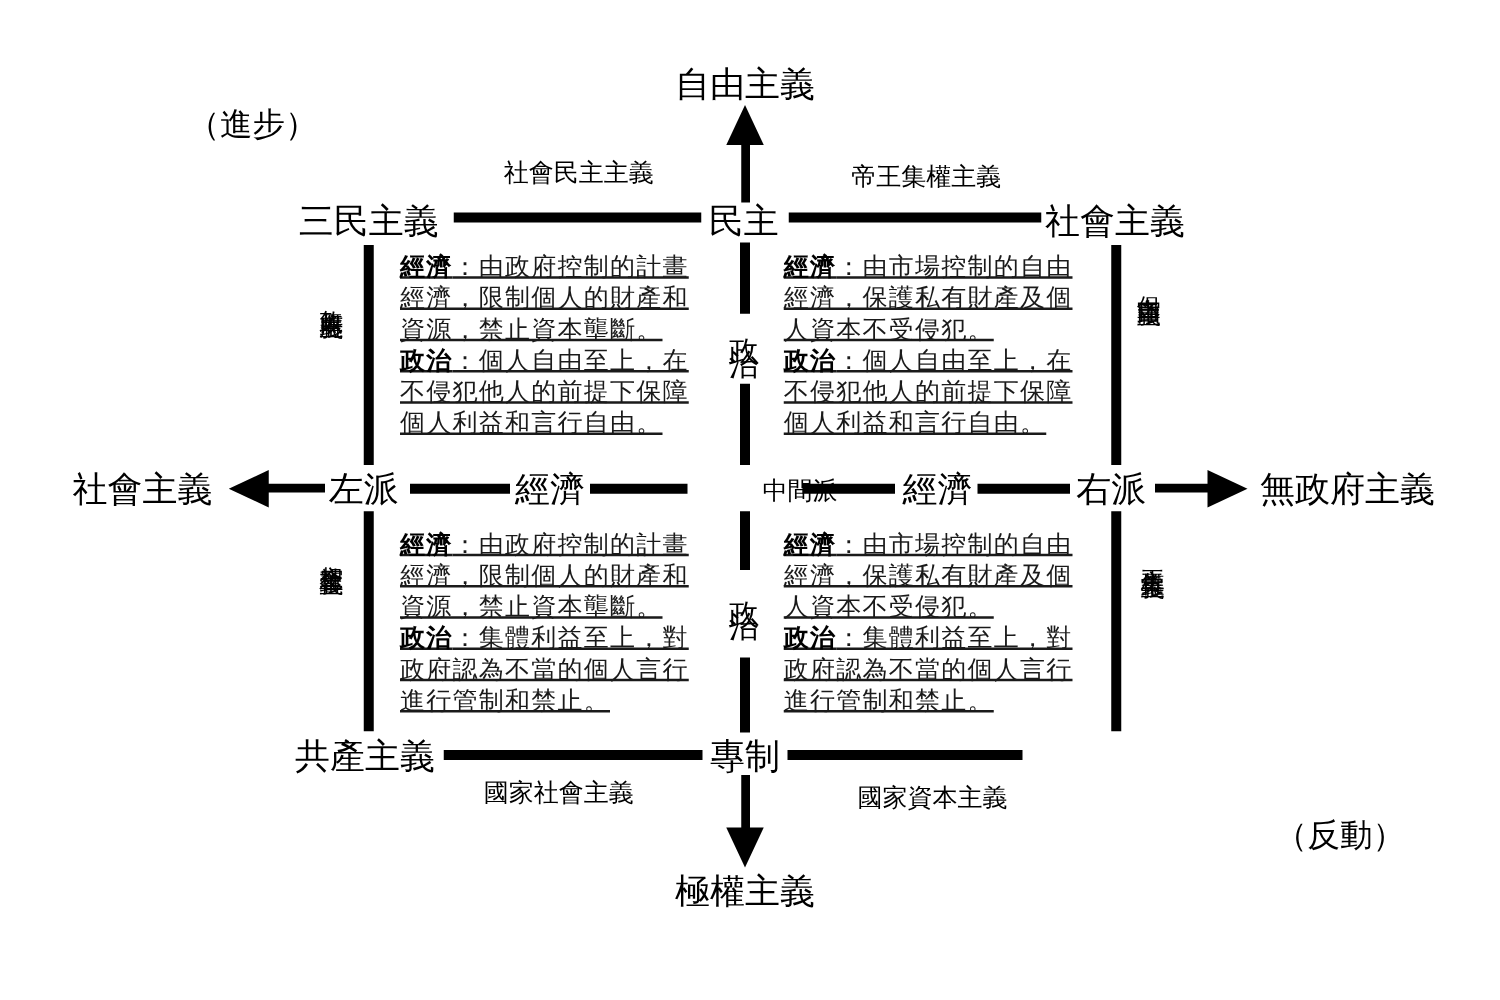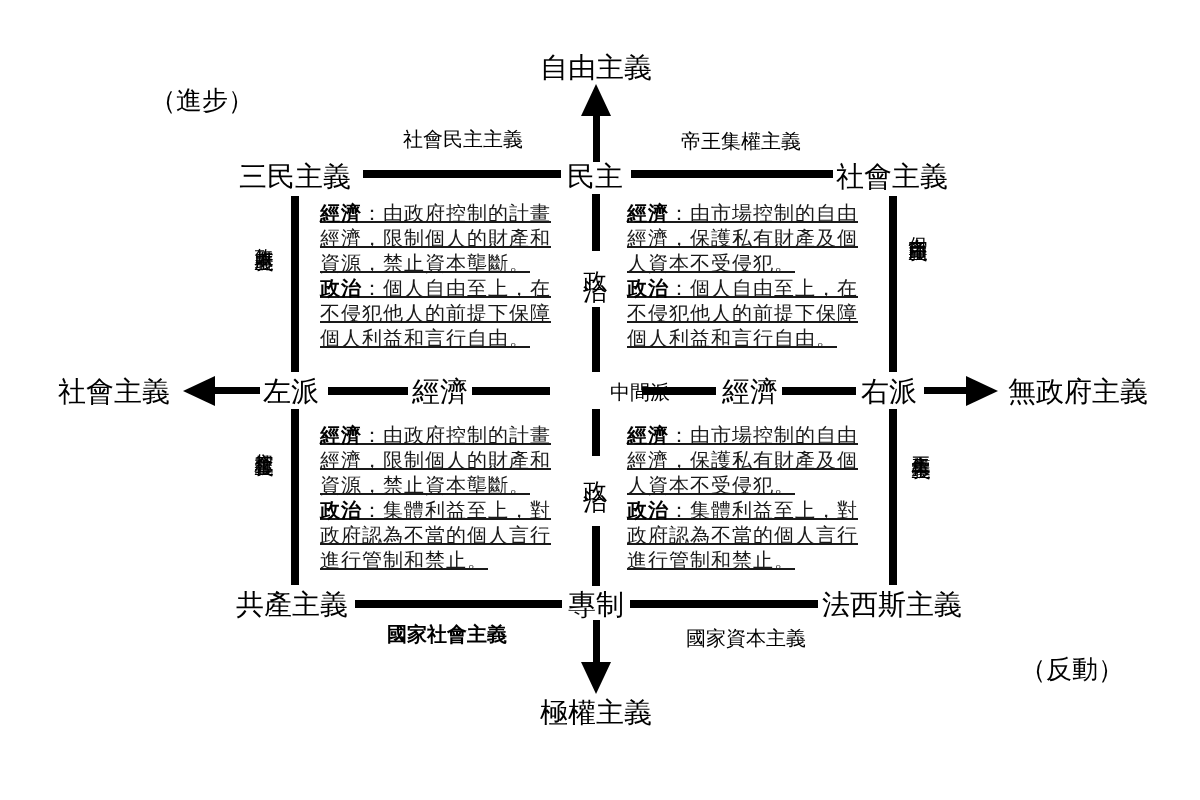--- a/index.html
+++ b/index.html
@@ -45,30 +45,29 @@
   <div class="lbl-paren" style="left:976px;top:656px;margin-left:44px;">（反動）</div>
 
   <div class="lbl" style="left:239px;top:163px;">三民主義</div>
   <div class="lbl" style="left:567px;top:163px;">民主</div>
   <div class="lbl" style="left:836px;top:163px;">社會主義</div>
   <div class="lbl" style="left:263px;top:378px;">左派</div>
   <div class="lbl-sm" style="left:566px;top:382px;margin-left:44px;">中間派</div>
   <div class="lbl" style="left:861px;top:378px;">右派</div>
   <div class="lbl" style="left:236px;top:591px;">共產主義</div>
   <div class="lbl" style="left:568px;top:591px;">專制</div>
-  <div class="lbl" style="left:822px;top:591px;">法西斯主義</div>
 
   <div class="lbl" style="left:412px;top:378px;">經濟</div>
   <div class="lbl" style="left:722px;top:378px;">經濟</div>
   <div class="vaxis" style="left:583px;top:252px;">政治</div>
   <div class="vaxis" style="left:583px;top:462px;">政治</div>
 
   <div class="lbl-sm" style="left:403px;top:131px;font-family:Liberation Mono, monospace;">社會民主主義</div>
   <div class="lbl-sm" style="left:681px;top:131px;">帝王集權主義</div>
-  <div class="lbl-sm" style="left:387px;top:624px;font-weight:bold;">國家社會主義</div>
+  <div class="lbl-sm" style="left:387px;top:624px;">國家社會主義</div>
   <div class="lbl-sm" style="left:686px;top:628px;">國家資本主義</div>
   <div class="vtext" style="left:255px;top:233px;">無政府主義</div>
   <div class="vtext" style="left:255px;top:437px;">空想社會主義</div>
   <div class="vtext" style="left:909px;top:222px;">保守自由主義</div>
   <div class="vtext" style="left:912px;top:440px;">帝王集權主義</div>
 
   <div class="quad" style="left:320px;top:201px;">
     <p><b>經濟</b><span>：由政府控制的計畫經濟，限制個人的財產和資源，禁止資本壟斷。</span></p>
     <p><b>政治</b><span>：個人自由至上，在不侵犯他人的前提下保障個人利益和言行自由。</span></p>
   </div>

